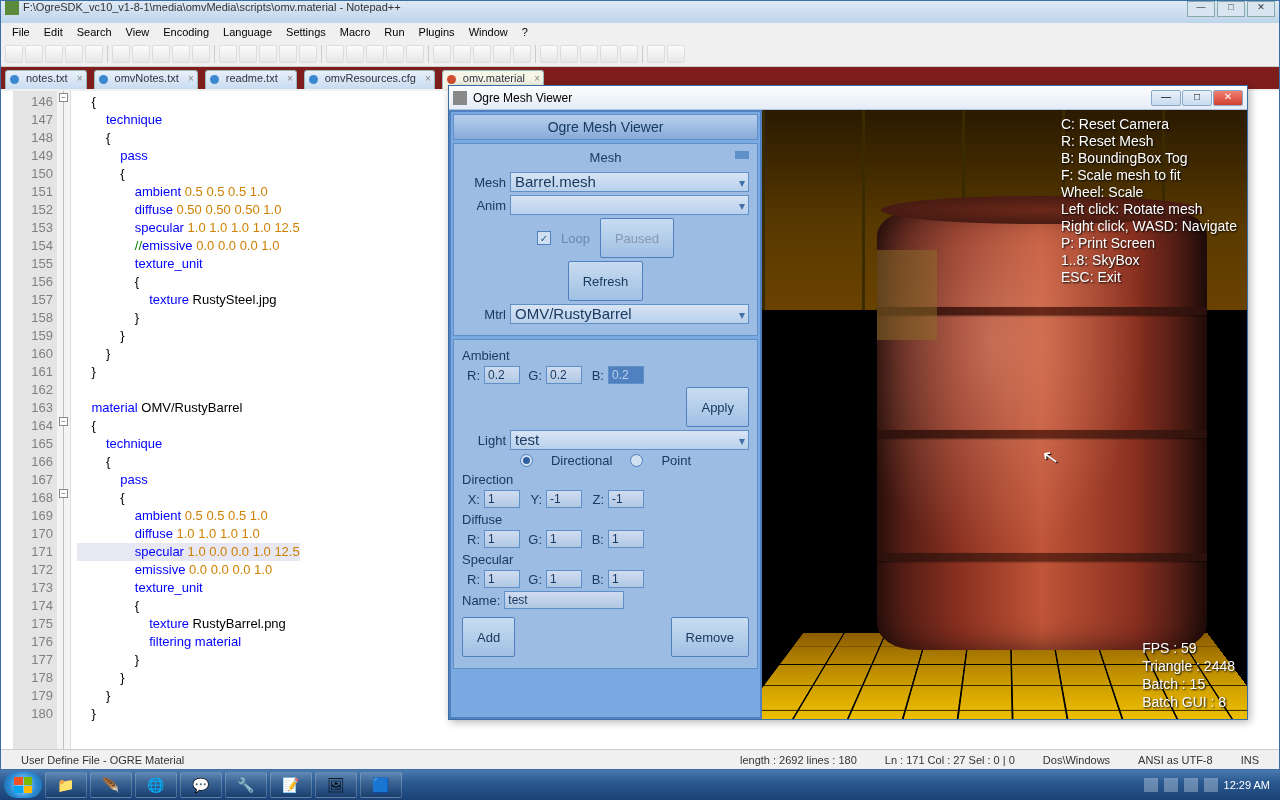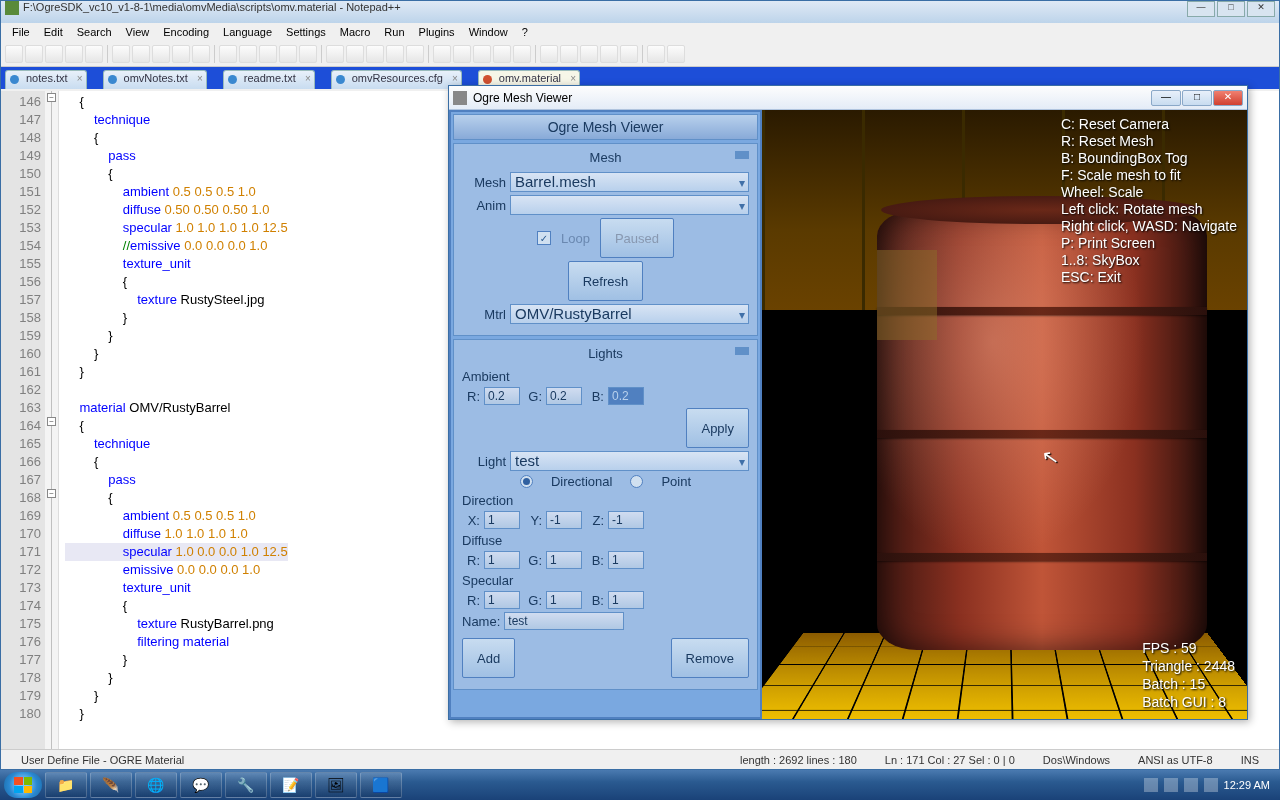--- a/index.html
+++ b/index.html
@@ -10,29 +10,29 @@
 .npp-titlebar { height: 22px; background: linear-gradient(#dfe9f5, #bdd4ea); display: flex; align-items: flex-start; padding: 0 4px; font-size: 11px; color: #333; }
 .npp-titlebar .icon { width: 14px; height: 14px; background: #5a8a3a; margin-right: 4px; }
 .npp-titlebar .spacer { flex: 1; }
 .npp-winbtns { display: flex; }
 .npp-winbtn { width: 28px; height: 16px; margin-left: 2px; border: 1px solid #8aa; background: #d8e4f0; font-size: 9px; text-align: center; }
 .npp-menubar { height: 18px; background: #f0f0f0; display: flex; align-items: center; padding: 0 4px; font-size: 11px; }
 .npp-menubar span { padding: 0 7px; cursor: default; }
 .npp-toolbar { height: 26px; background: #f0f0f0; border-bottom: 1px solid #ccc; display: flex; align-items: center; padding: 0 4px; gap: 2px; }
 .npp-tb-btn { width: 18px; height: 18px; border: 1px solid #ddd; background: linear-gradient(#fcfcfc,#e6e6e6); border-radius: 2px; }
 .npp-tb-sep { width: 1px; height: 18px; background: #ccc; margin: 0 2px; }
-.npp-tabs { height: 22px; background: #1d4ed8; display: flex; align-items: flex-end; padding: 0 4px; gap: 16px; }
+.npp-tabs { height: 22px; background: #7f1d1d; display: flex; align-items: flex-end; padding: 0 4px; gap: 7px; }
 .npp-tab { height: 19px; padding: 1px 18px 1px 20px; font-size: 11px; background: linear-gradient(#e8f0fa,#c8dcf0); border: 1px solid #9bb; border-bottom: none; position: relative; color: #334; border-radius: 3px 3px 0 0; }
 .npp-tab.active { background: #f6f6e8; }
 .npp-tab .x { position: absolute; right: 3px; top: 2px; font-size: 10px; color: #888; }
 .npp-tab .dot { position: absolute; left: 4px; top: 4px; width: 9px; height: 9px; border-radius: 50%; background: #3a88d0; }
 .npp-tab.active .dot { background: #d05030; }
 
 .npp-editor { position: absolute; top: 90px; left: 0; right: 0; bottom: 20px; background: #fff; display: flex; font-family: Consolas, monospace; font-size: 13px; }
-.gutter { width: 44px; background: #e4e4e4; color: #808080; text-align: right; padding: 2px 4px; line-height: 18px; }
+.gutter { width: 44px; background: #e4e4e4; color: #808080; text-align: right; padding: 2px 4px; line-height: 18px; margin-left: 12px; }
 .fold { width: 14px; background: #f4f4f4; border-right: 1px solid #ddd; position: relative; }
 .fold .vline { position: absolute; left: 6px; top: 0; bottom: 0; width: 1px; background: #c0c0c0; }
 .fold .box { position: absolute; left: 2px; width: 9px; height: 9px; border: 1px solid #888; background: #fff; font-size: 8px; line-height: 7px; text-align: center; color: #555; }
 .code { flex: 1; padding: 2px 6px; line-height: 18px; white-space: pre; color: #000; }
 .code .kw { color: #0000ff; }
 .code .num { color: #d08000; }
 .code .cmt { color: #008000; }
 .code .linecur { background: #e8e8f4; display: inline-block; }
 
 .npp-status { position: absolute; bottom: 0; left: 0; right: 0; height: 20px; background: #f0f0f0; border-top: 1px solid #ccc; display: flex; align-items: center; font-size: 11px; padding: 0 6px; color: #333; }
@@ -264,21 +264,20 @@
         <div class="ogre-row" style="justify-content:center">
           <button class="ogre-btn">Refresh</button>
         </div>
         <div class="ogre-row">
           <label>Mtrl</label>
           <div class="ogre-combo">OMV/RustyBarrel</div>
         </div>
       </div>
 
       <div class="ogre-section">
-        <div class="ogre-sectitle"><span>Lights</span><div class="min"></div></div>
         <div class="ogre-subhead">Ambient</div>
         <div class="ogre-row">
           <label class="sm">R:</label>
             <div class="ogre-input">0.2</div>
           <label class="sm">G:</label>
             <div class="ogre-input">0.2</div>
           <label class="sm">B:</label>
             <div class="ogre-input selected">0.2</div>
         </div>
         <div class="ogre-row" style="justify-content:flex-end">

